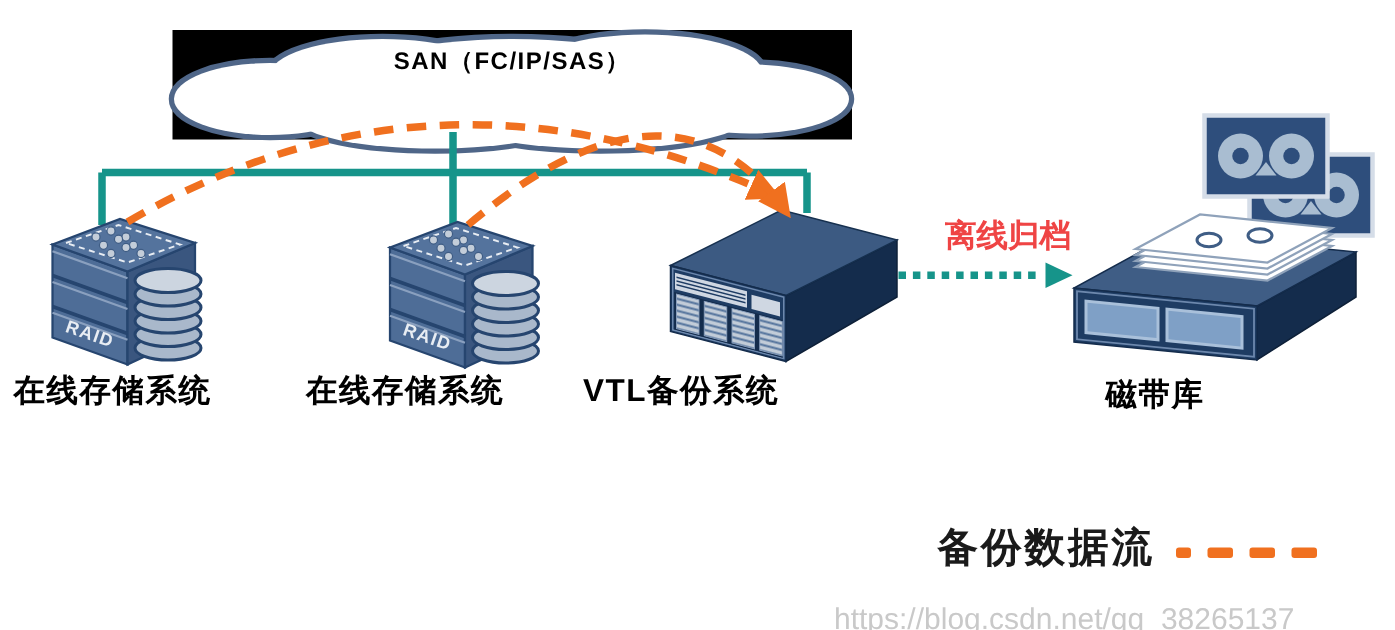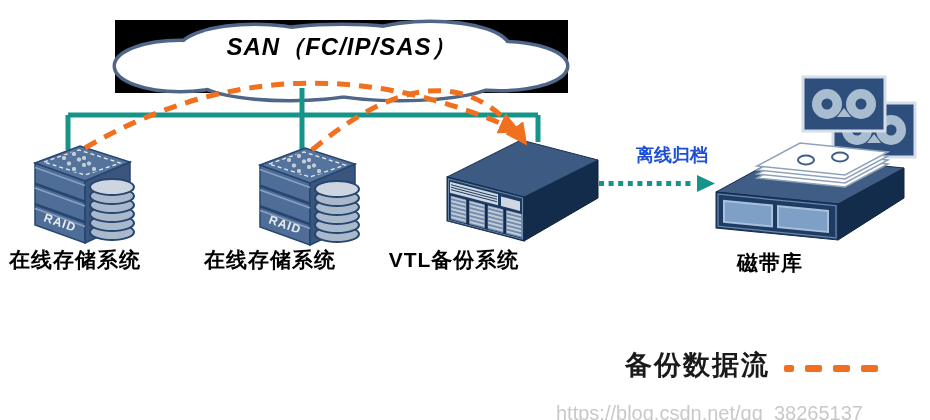--- a/index.html
+++ b/index.html
@@ -7,24 +7,24 @@
     position:relative;width:930px;height:420px;background:#fff;overflow:hidden;
     font-family:"Liberation Sans","DejaVu Sans",sans-serif;
   }
   .stage svg.diagram{position:absolute;left:0;top:0;}
   .lbl{
     position:absolute;color:#000;font-size:21px;font-weight:600;
     text-align:center;white-space:nowrap;letter-spacing:1px;
   }
   .san-label{
     position:absolute;left:115px;top:31px;width:453px;text-align:center;
-    color:#000;font-size:24px;font-weight:bold;letter-spacing:1px;white-space:nowrap;font-style:italic;
+    color:#000;font-size:16px;font-weight:bold;letter-spacing:1px;white-space:nowrap;
   }
   .archive-label{position:absolute;left:602px;top:143px;width:140px;text-align:center;
-    font-size:18px;font-weight:600;color:#1d4ed8;white-space:nowrap;}
+    font-size:21px;font-weight:600;color:#ef4444;white-space:nowrap;}
   .legend{position:absolute;left:593px;top:347px;display:flex;align-items:center;}
   .legend-text{font-size:27px;font-weight:bold;color:#1a1a1a;letter-spacing:2px;white-space:nowrap;margin-left:32px;}
   .legend-dashes{display:flex;align-items:center;margin-left:14px;margin-top:6px;}
   .legend-dashes .dash{height:7px;background:#f0701f;border-radius:2px;margin-right:11px;}
   .legend-dashes .dash.short{width:10px;}
   .legend-dashes .dash.long{width:17px;}
   .watermark{
     position:absolute;left:556px;top:402px;width:374px;
     font-family:Liberation Sans, sans-serif;
     font-size:20px;color:#c9c9c9;white-space:nowrap;letter-spacing:0px;

